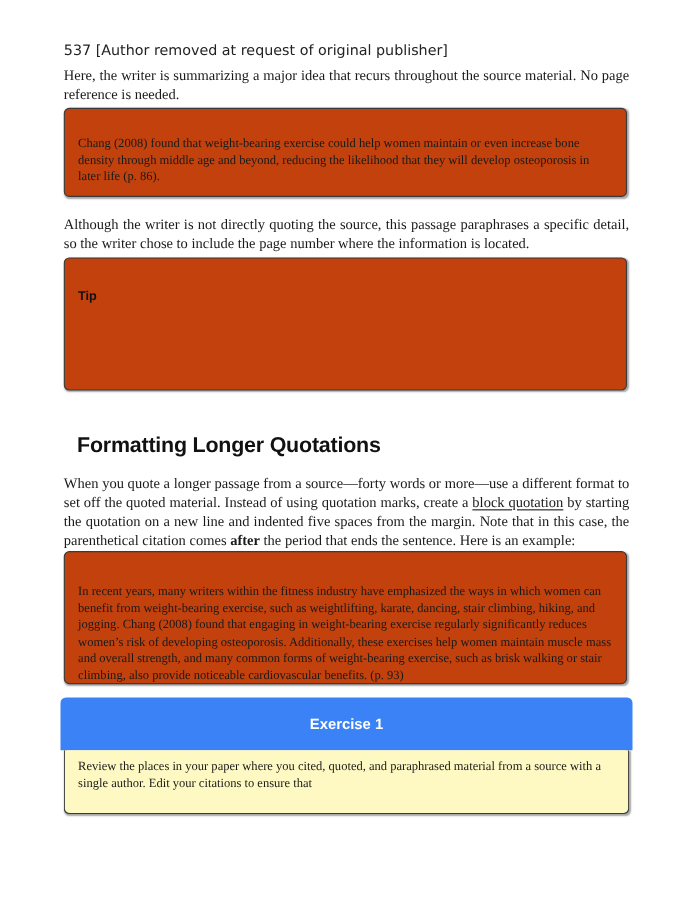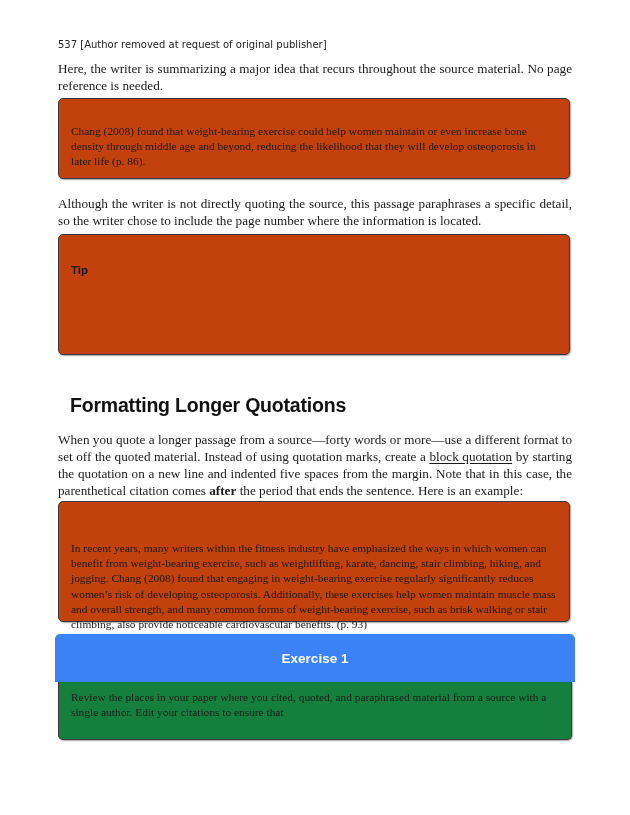--- a/index.html
+++ b/index.html
@@ -13,21 +13,21 @@
       position: relative;
       overflow: hidden;
       font-family: "Liberation Serif", "DejaVu Serif", serif;
       color: #1a1a1a;
     }
     .page-header {
       position: absolute;
       left: 58px;
       top: 39px;
       font-family: "DejaVu Sans", "Liberation Sans", sans-serif;
-      font-size: 10px;
+      font-size: 13px;
       color: #222;
       letter-spacing: 0px;
     }
     .para {
       position: absolute;
       left: 58px;
       width: 514px;
       font-size: 13.2px;
       line-height: 17px;
       text-align: justify;
@@ -91,21 +91,21 @@
       font-weight: bold;
       font-size: 13.5px;
       color: #ffffff;
     }
     .exercise-body {
       position: absolute;
       left: 58px;
       top: 682px;
       width: 514px;
       height: 58px;
-      background: #15803d;
+      background: #fef9c3;
       border-left: 1.3px solid #3a3a3a;
       border-right: 1.3px solid #3a3a3a;
       border-bottom: 1.3px solid #3a3a3a;
       border-radius: 0 0 5px 5px;
       box-shadow: 1px 1px 1.5px rgba(0,0,0,0.35);
       box-sizing: border-box;
       padding: 8px 12px 0 12px;
     }
     .exercise-body p {
       margin: 0;
@@ -130,21 +130,21 @@
 <p class="para" style="top:195px;">Although the writer is not directly quoting the source, this passage paraphrases a specific detail, so the writer chose to include the page number where the information is located.</p>
 
 <div class="box" style="top:234px; height:121px; padding-top:29px;">
   <div class="tip-title">Tip</div>
 </div>
 
 <h2 class="section-heading">Formatting Longer Quotations</h2>
 
 <p class="para" style="top:431px;"><span>When you quote a longer passage from a source—forty words or more—use a different format to set off the quoted material. Instead of using quotation marks, create a </span><span class="link">block quotation</span><span> by starting the quotation on a new line and indented five spaces from the margin. Note that in this case, the parenthetical citation comes </span><b>after</b><span> the period that ends the sentence. Here is an example:</span></p>
 
-<div class="box" style="top:501px; height:121px; padding-top:39px;">
+<div class="box" style="top:501px; height:121px; padding-top:29px;">
   <p>In recent years, many writers within the fitness industry have emphasized the ways in which women can benefit from weight-bearing exercise, such as weightlifting, karate, dancing, stair climbing, hiking, and jogging. Chang (2008) found that engaging in weight-bearing exercise regularly significantly reduces women’s risk of developing osteoporosis. Additionally, these exercises help women maintain muscle mass and overall strength, and many common forms of weight-bearing exercise, such as brisk walking or stair climbing, also provide noticeable cardiovascular benefits. (p. 93)</p>
 </div>
 
 <div class="exercise-header">
   <span class="exercise-title">Exercise 1</span>
 </div>
 <div class="exercise-body">
   <p>Review the places in your paper where you cited, quoted, and paraphrased material from a source with a single author. Edit your citations to ensure that</p>
 </div>
 

